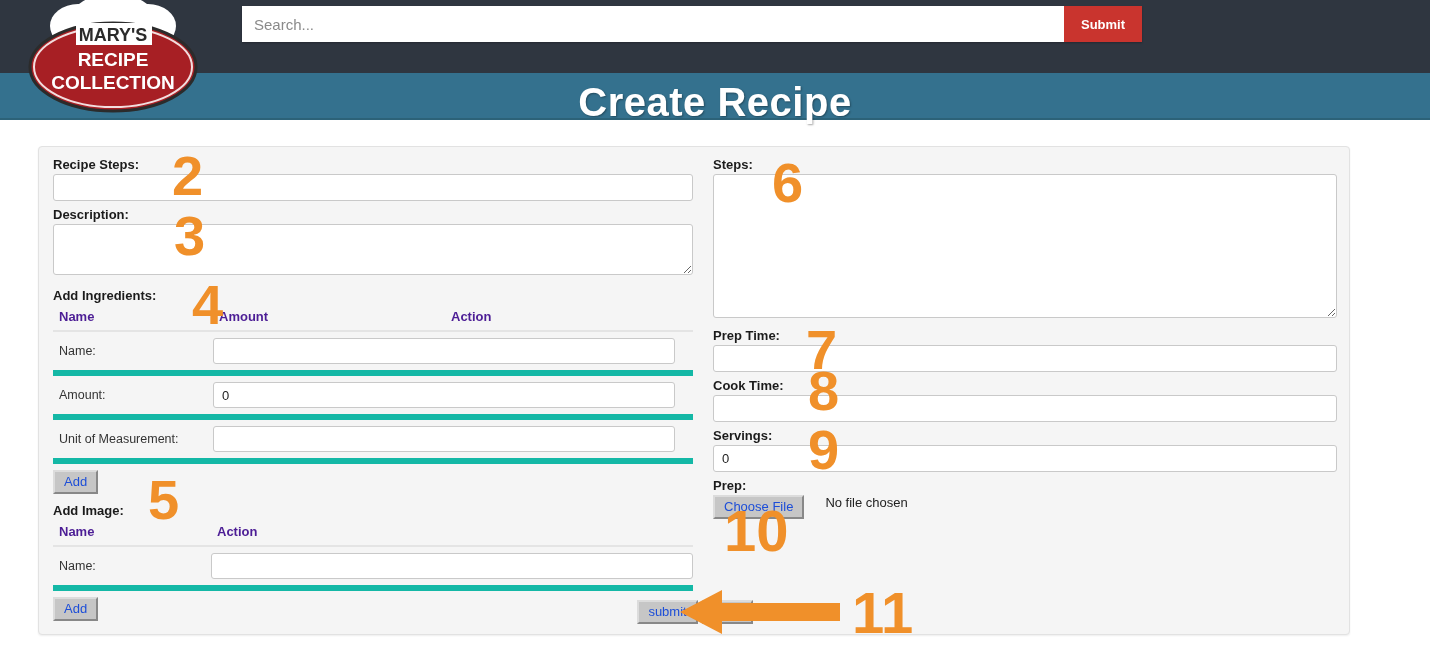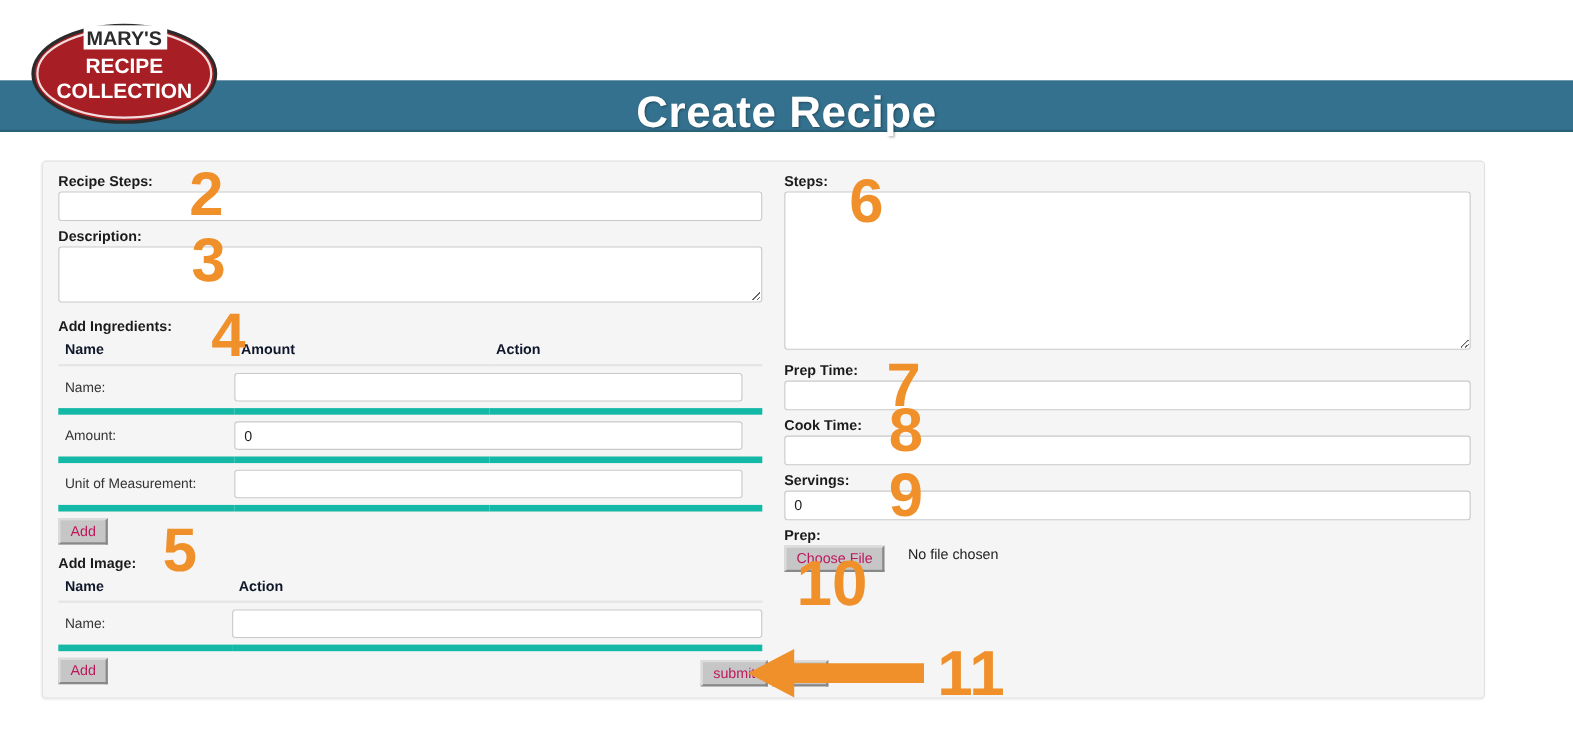--- a/index.html
+++ b/index.html
@@ -105,21 +105,21 @@
   }
   .area-desc  { height: 51px; }
   .area-steps { height: 144px; }
   .gap  { height: 9px; }
   .gap2 { height: 6px; }
 
   
   .tbl { width: 100%; border-collapse: collapse; margin-top: 2px; }
   .tbl th {
     font-family: "Liberation Sans", sans-serif;
-    font-size: 13px; font-weight: bold; color: #0f172a;
+    font-size: 13px; font-weight: bold; color: #4c1d95;
     text-align: left; padding: 4px 0 6px 6px;
     border-bottom: 2px solid #e4e4e4;
   }
   .tbl td {
     font-family: "Liberation Sans", sans-serif;
     font-size: 12.5px; color: #333;
     padding: 6px 0 6px 6px;
     border-bottom: 6px solid #14b8a6;
     vertical-align: middle;
   }
@@ -131,21 +131,21 @@
     background: #fff;
     font-family: "Liberation Sans", sans-serif;
     font-size: 13px; color: #222;
     padding: 0 8px; outline: none;
   }
   .row-input-short { width: 482px; }
 
   
   .btn-classic {
     font-family: "Liberation Sans", sans-serif;
-    font-size: 13px; color: #be185d;
+    font-size: 13px; color: #1d4ed8;
     background: #c6c6c6;
     border: 2px outset #dcdcdc;
     padding: 2px 9px;
     cursor: pointer;
     line-height: 16px;
   }
   .btn-add { margin-top: 6px; }
 
   .filerow { display: flex; align-items: flex-start; gap: 21px; margin-top: 2px; }
   .file-name {
@@ -171,20 +171,26 @@
     pointer-events: none;
   }
   .ann-big { font-size: 56px; }
   .arrow { position: absolute; z-index: 40; pointer-events: none; }
 </style>
 </head>
 <body>
 
 <div id="root">
 
+  <div class="topbar">
+    <div class="search-wrap">
+      <input class="search-input" type="text" placeholder="Search..." style="">
+      <button class="search-submit">Submit</button>
+    </div>
+  </div>
 
   <div class="titleband">
     <div class="page-title">Create Recipe</div>
   </div>
 
   <svg class="logo" viewBox="0 0 194 122">
 
     <g>
       <ellipse cx="97" cy="22" rx="42" ry="24" fill="#ffffff"></ellipse>
       <ellipse cx="62" cy="30" rx="28" ry="22" fill="#ffffff"></ellipse>

